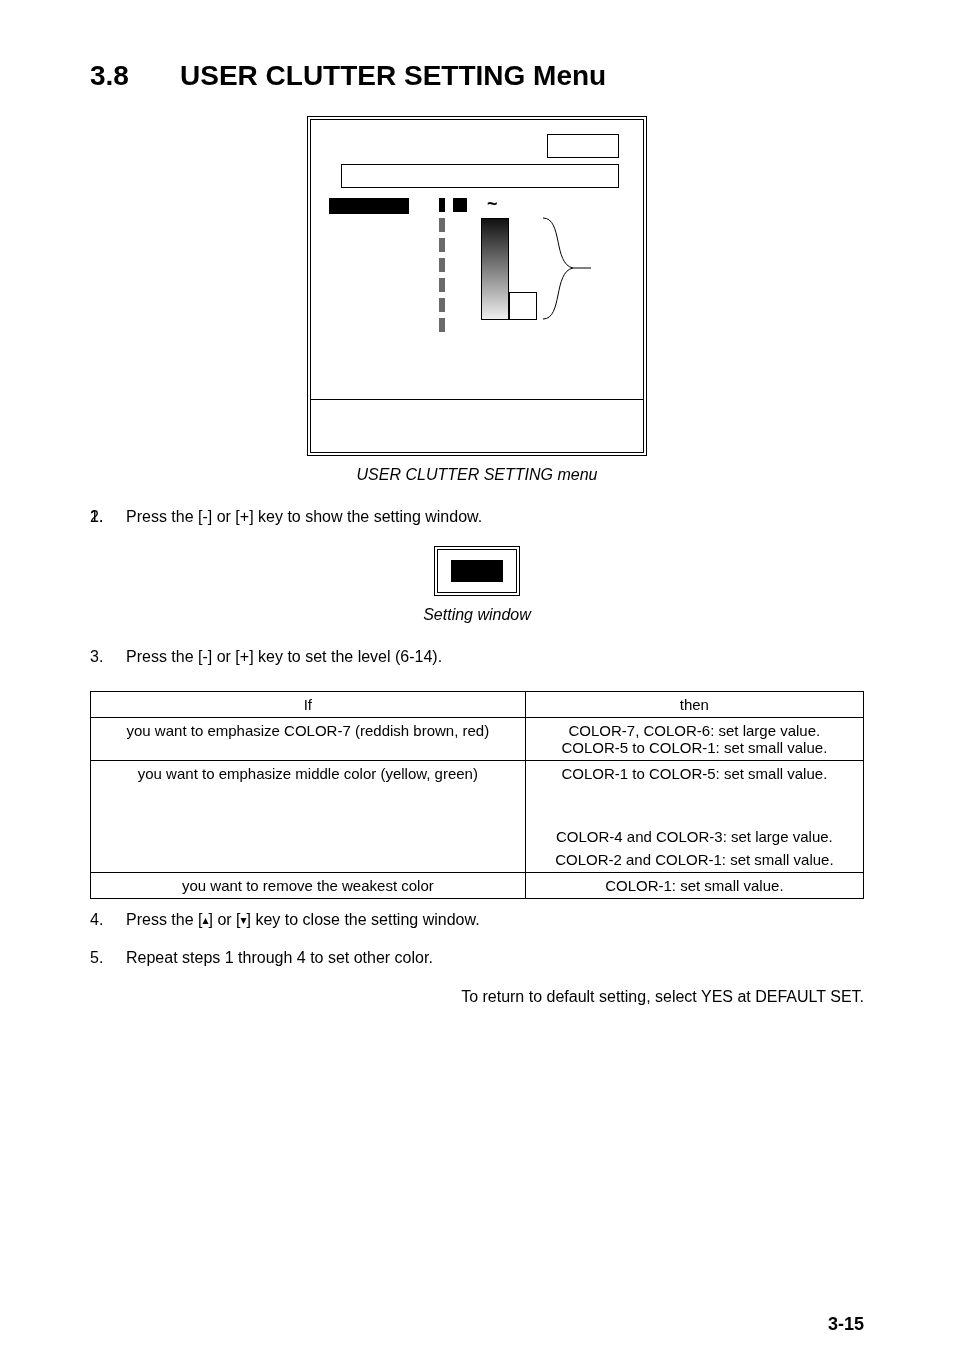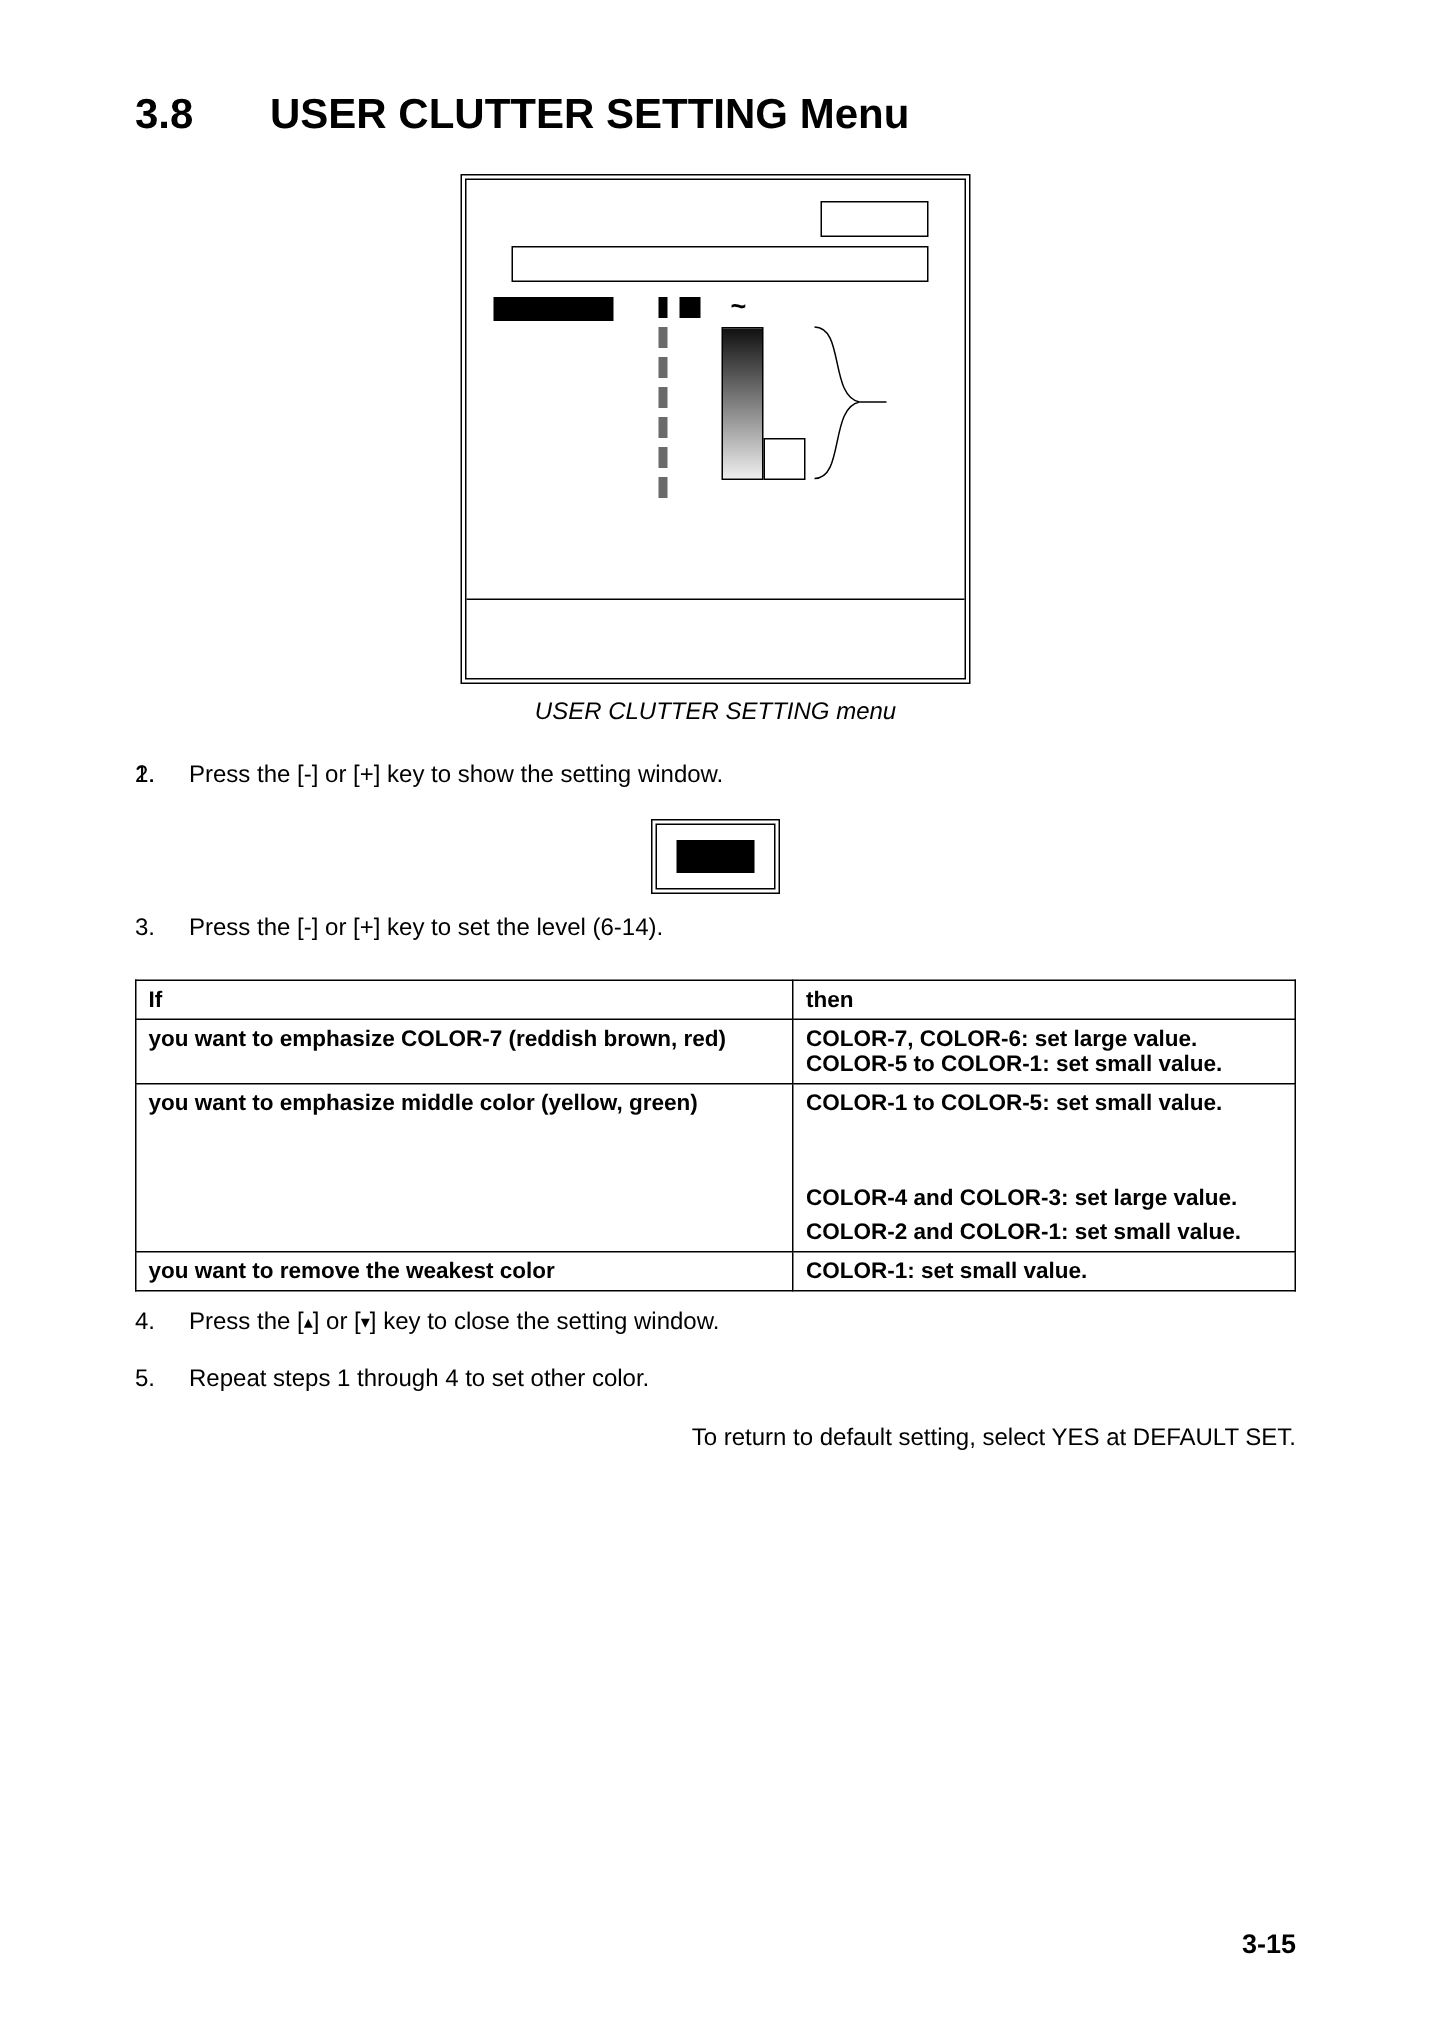--- a/index.html
+++ b/index.html
@@ -174,27 +174,27 @@
   table.guide {
     width: 100%;
     border-collapse: collapse;
     margin-top: 18px;
     margin-bottom: 6px;
     font-size: 15px;
   }
   table.guide th, table.guide td {
     border: 1px solid #000;
     padding: 4px 8px;
-    text-align: left;
+    text-align: center;
     vertical-align: top;
-    font-weight: bold;
+    font-weight: normal;
   }
   .page-num {
     position: absolute;
-    bottom: 44px;
+    bottom: 16px;
     right: 90px;
     font-size: 18px;
     font-weight: bold;
     text-align: center;
   }
   .sub-note {
     padding-left: 36px;
     font-size: 16px;
     line-height: 1.9;
     text-align: right;
@@ -245,20 +245,21 @@
     <li>
       <span class="num">2.</span>
       <span>Press the [-] or [+] key to show the setting window.</span>
     </li>
   </ol>
 
   <div class="setting-window">
     <div class="inner"></div>
   </div>
 
+  <p class="fig-caption">Setting window</p>
 
   <ol class="steps">
     <li>
       <span class="num">3.</span>
       <span>Press the [-] or [+] key to set the level (6-14).</span>
     </li>
   </ol>
 
   <table class="guide">
     <tbody>

